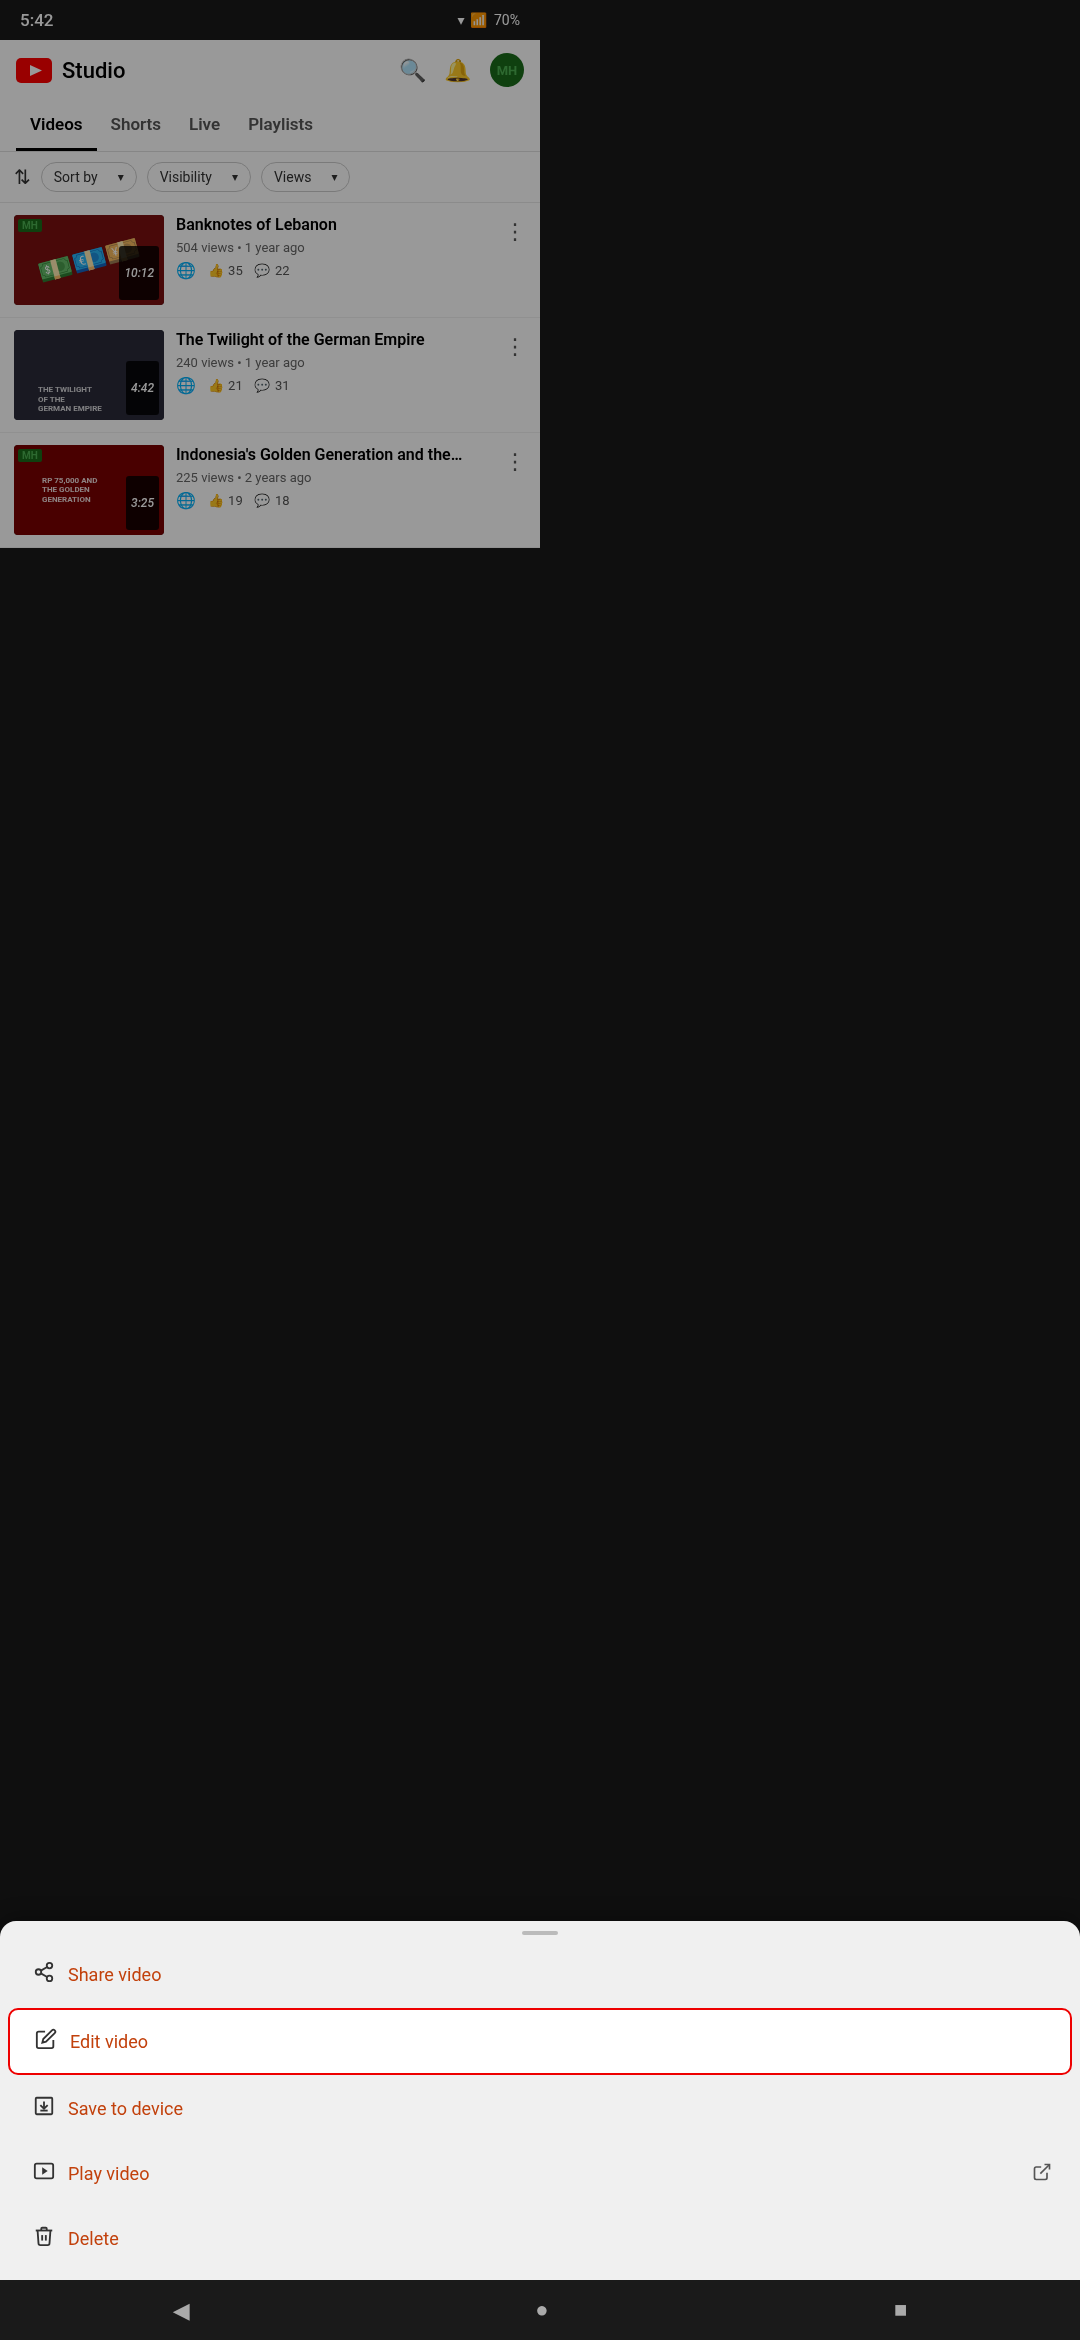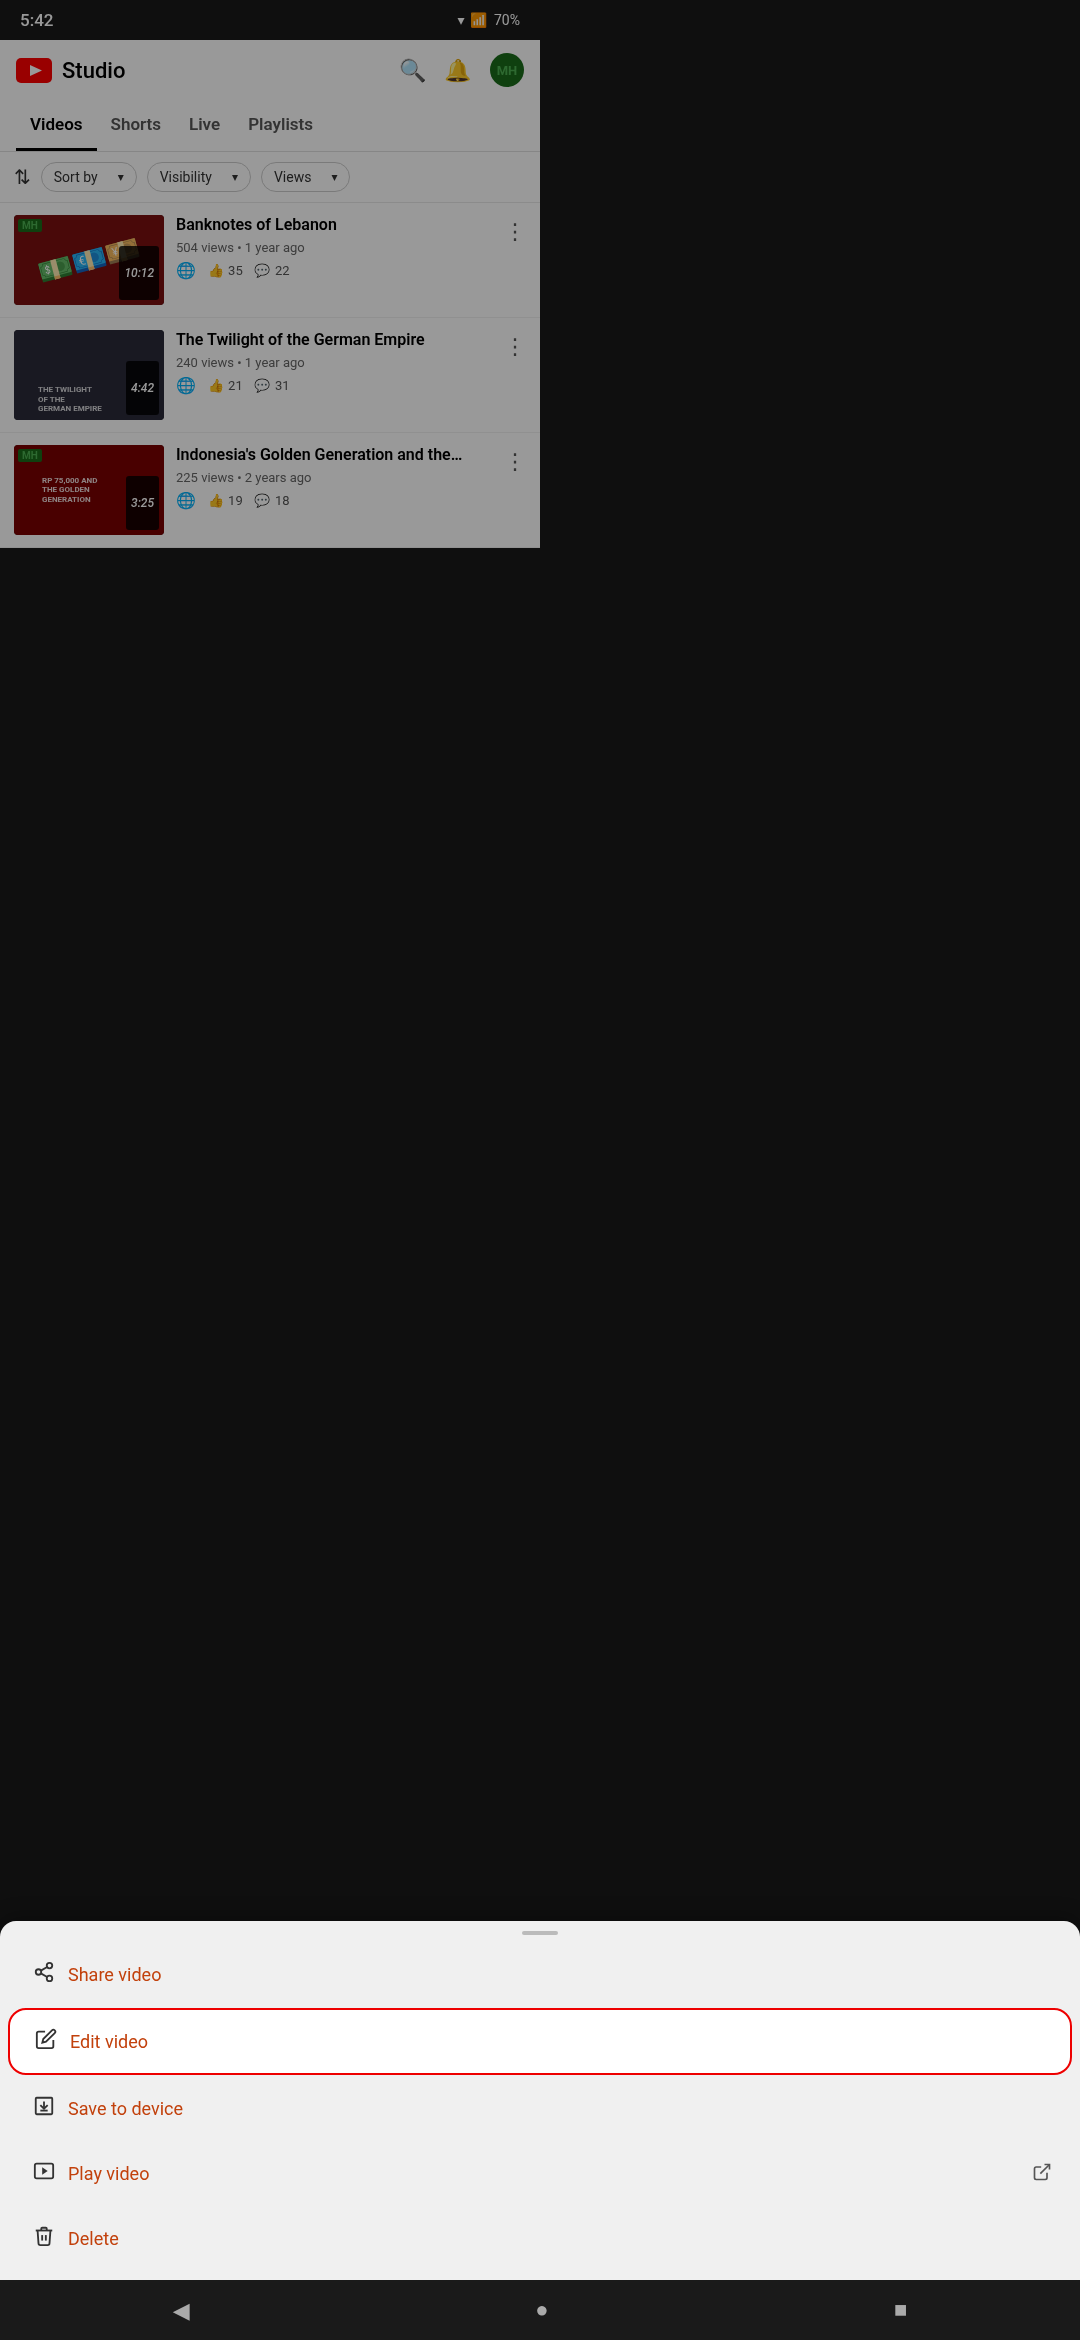--- a/index.html
+++ b/index.html
@@ -263,21 +263,21 @@
       color: #c2410c;
       cursor: pointer;
       background: transparent;
       border-radius: 8px;
       margin: 2px 8px;
       position: relative;
     }
     .sheet-item.highlighted {
       background: #fff;
       border: 2.5px solid #e00;
-      border-radius: 18px;
+      border-radius: 10px;
     }
     .sheet-item-icon {
       font-size: 20px;
       color: #333;
       width: 24px;
       text-align: center;
     }
     .sheet-item-label {
       font-size: 18px;
       font-weight: 400;

